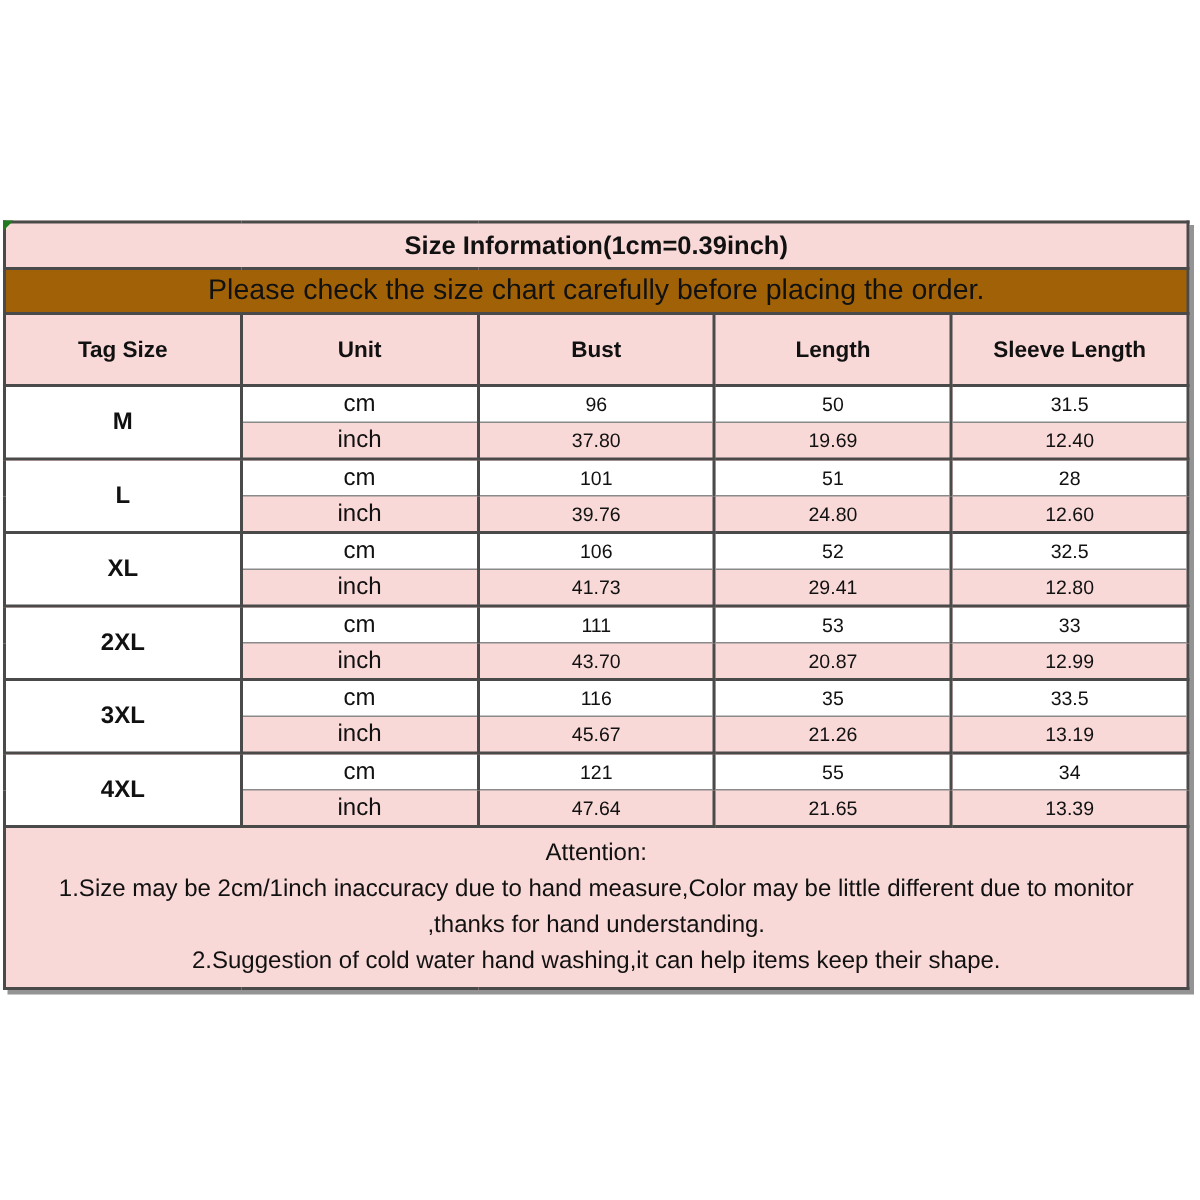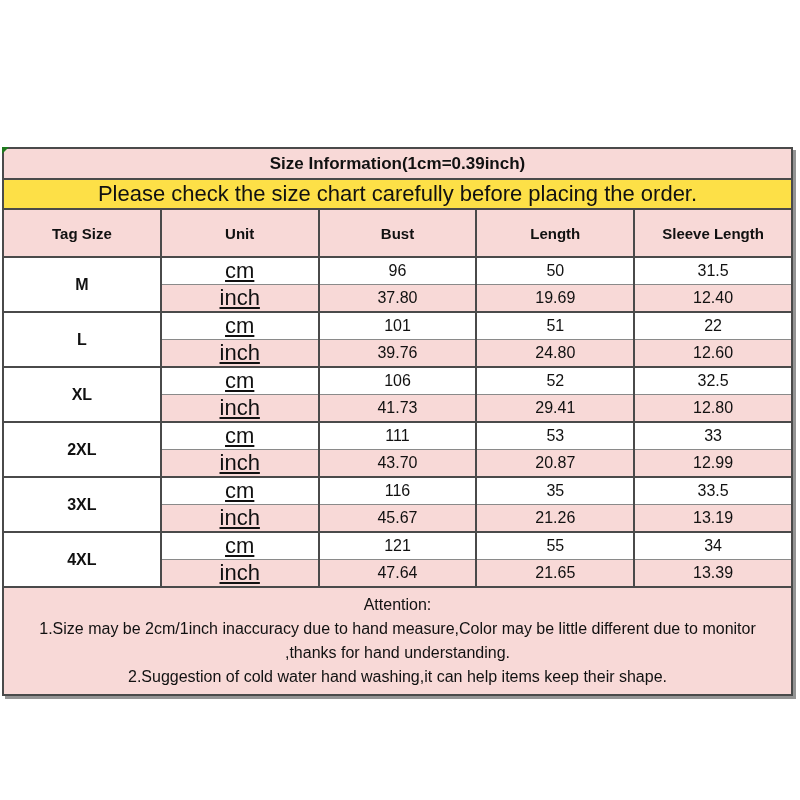--- a/index.html
+++ b/index.html
@@ -49,23 +49,23 @@
     padding: 0;
     overflow: hidden;
   }
   .row-title td {
     background: #f8d9d7;
     height: 29px;
     font-size: 17px;
     font-weight: bold;
   }
   .row-subtitle td {
-    background: #fde047;
+    background: #a16207;
     height: 28px;
-    font-size: 22px;
+    font-size: 19px;
     font-weight: normal;
   }
   .row-headers th {
     background: #f8d9d7;
     height: 46px;
     font-size: 15px;
     font-weight: bold;
     margin-top: 16px;
   }
   .row-cm td {
@@ -83,26 +83,25 @@
   .row-inch td.sep-top {
     border-top: 1px solid #8a8a8a;
     margin-top: 44px;
   }
   td.tag-cell {
     background: #ffffff;
     font-size: 16px;
     font-weight: bold;
   }
   td.unit-cell {
-    font-size: 22px;
+    font-size: 16px;
     font-weight: normal;
-    text-decoration: underline;
   }
   td.value-cell {
-    font-size: 16px;
+    font-size: 13px;
     font-weight: normal;
   }
   .row-attention td {
     background: #f8d9d7;
     text-align: left;
     vertical-align: top;
     height: 106px;
     padding: 7px 6px 0 3px;
     font-size: 16px;
     line-height: 24px;
@@ -152,21 +151,21 @@
           <td class="value-cell sep-top">37.80</td>
           <td class="value-cell sep-top">19.69</td>
           <td class="value-cell sep-top">12.40</td>
         </tr>
 
         <tr class="row-cm">
           <td class="tag-cell" rowspan="2">L</td>
           <td class="unit-cell sep">cm</td>
           <td class="value-cell sep">101</td>
           <td class="value-cell sep">51</td>
-          <td class="value-cell sep">22</td>
+          <td class="value-cell sep">28</td>
         </tr>
         <tr class="row-inch">
           <td class="unit-cell sep-top">inch</td>
           <td class="value-cell sep-top">39.76</td>
           <td class="value-cell sep-top">24.80</td>
           <td class="value-cell sep-top">12.60</td>
         </tr>
 
         <tr class="row-cm">
           <td class="tag-cell" rowspan="2">XL</td>

